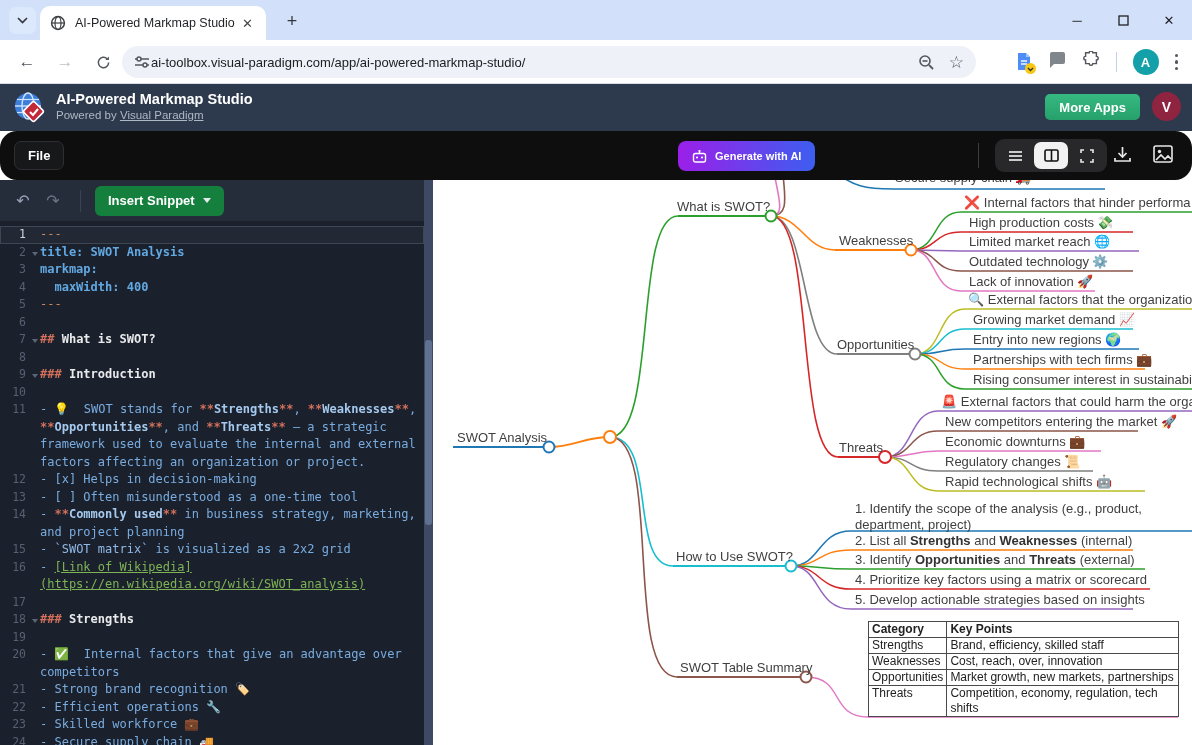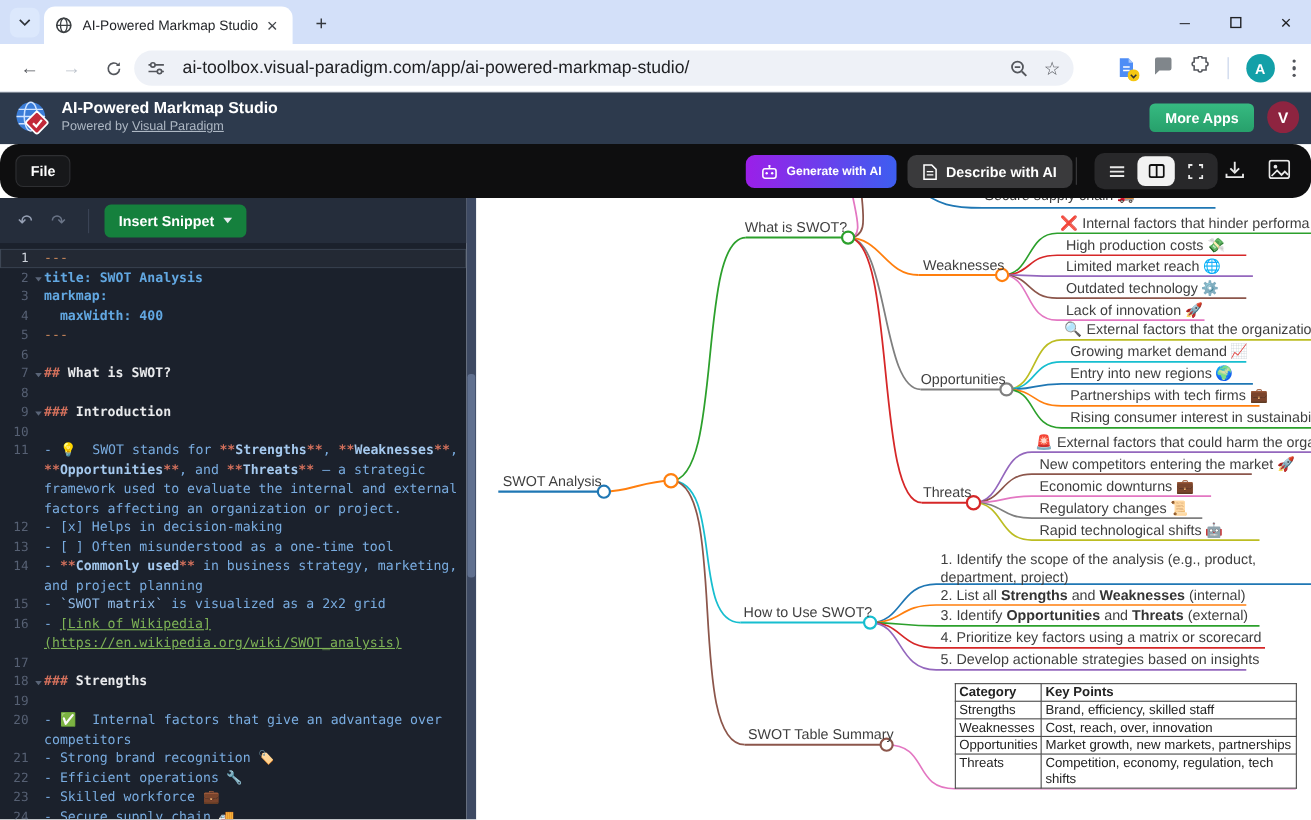--- a/index.html
+++ b/index.html
@@ -12,21 +12,21 @@
   .tab-favicon { width:16px; height:16px; margin-right:9px; flex:0 0 auto; }
   .tab-title { font-size:12.5px; color:#1f2125; white-space:nowrap; overflow:hidden; flex:1; }
   .tab-close { width:17px; height:17px; border-radius:50%; display:flex; align-items:center; justify-content:center; color:#44474c; font-size:13px; }
   .newtab-btn { position:absolute; left:280px; top:9px; width:24px; height:24px; display:flex; align-items:center; justify-content:center; color:#34383e; font-size:18px; }
   .win-controls { position:absolute; right:0; top:0; height:40px; display:flex; align-items:center; }
   .win-btn { width:46px; height:40px; display:flex; align-items:center; justify-content:center; color:#202124; font-size:13px; }
 
   .btoolbar { position:relative; height:44px; background:#ffffff; border-bottom:1px solid #d7dce5; }
   .nav-ic { position:absolute; top:7px; width:30px; height:30px; display:flex; align-items:center; justify-content:center; border-radius:50%; color:#53565c; font-size:17px; }
   .omnibox { position:absolute; left:122px; top:6px; width:854px; height:32px; background:#eef1f7; border-radius:16px; display:flex; align-items:center; padding:0 12px; }
-  .omni-url { font-size:16px; color:#202124; white-space:nowrap; overflow:hidden; flex:1; margin-left:16px; }
+  .omni-url { font-size:13px; color:#202124; white-space:nowrap; overflow:hidden; flex:1; margin-left:1px; }
   .omni-ic { color:#53565c; margin-left:14px; display:flex; align-items:center; }
   .ext-area { position:absolute; right:0; top:0; height:44px; display:flex; align-items:center; gap:16px; padding-right:14px; }
   .vsep { width:1px; height:20px; background:#c3d0e8; }
   .avatar-a { width:26px; height:26px; border-radius:50%; background:#13a0a8; color:#fff; display:flex; align-items:center; justify-content:center; font-size:13px; font-weight:bold; }
   .kebab { display:flex; flex-direction:column; gap:3px; }
   .kebab i { width:3.5px; height:3.5px; border-radius:50%; background:#53565c; }
 
   
   .app-header { position:relative; height:47px; background:#2d3a4d; }
   .logo { position:absolute; left:13px; top:7px; width:34px; height:34px; }
@@ -199,28 +199,20 @@
   <div class="file-btn">File</div>
   <div class="gen-btn">
     <svg width="15" height="13" viewBox="0 0 15 13">
       <line x1="7.5" y1="0" x2="7.5" y2="3" stroke="#fff" stroke-width="1.4"></line>
         <circle cx="7.5" cy="1" r="1" fill="#fff"></circle>
       <rect x="1.5" y="3.5" width="12" height="8.5" rx="2" fill="none" stroke="#fff" stroke-width="1.4"></rect>
       <circle cx="5" cy="7.5" r="1.1" fill="#fff"></circle>
         <circle cx="10" cy="7.5" r="1.1" fill="#fff"></circle>
     </svg>
     <span>Generate with AI</span>
-  </div>
-  <div class="desc-btn">
-    <svg width="13" height="15" viewBox="0 0 13 15">
-      <path d="M1 1 h7 l4 4 v9 h-11 z" fill="none" stroke="#fff" stroke-width="1.4"></path>
-      <line x1="3.5" y1="7" x2="9.5" y2="7" stroke="#fff" stroke-width="1.2"></line>
-        <line x1="3.5" y1="10" x2="9.5" y2="10" stroke="#fff" stroke-width="1.2"></line>
-    </svg>
-    <span>Describe with AI</span>
   </div>
   <div class="tb-sep"></div>
   <div class="segctl">
     <div class="seg">
       <svg width="15" height="12" viewBox="0 0 15 12">
           <line x1="1" y1="2" x2="14" y2="2" stroke="currentColor" stroke-width="1.7"></line>
           <line x1="1" y1="6" x2="14" y2="6" stroke="currentColor" stroke-width="1.7"></line>
           <line x1="1" y1="10" x2="14" y2="10" stroke="currentColor" stroke-width="1.7"></line>
         </svg>
     </div>

